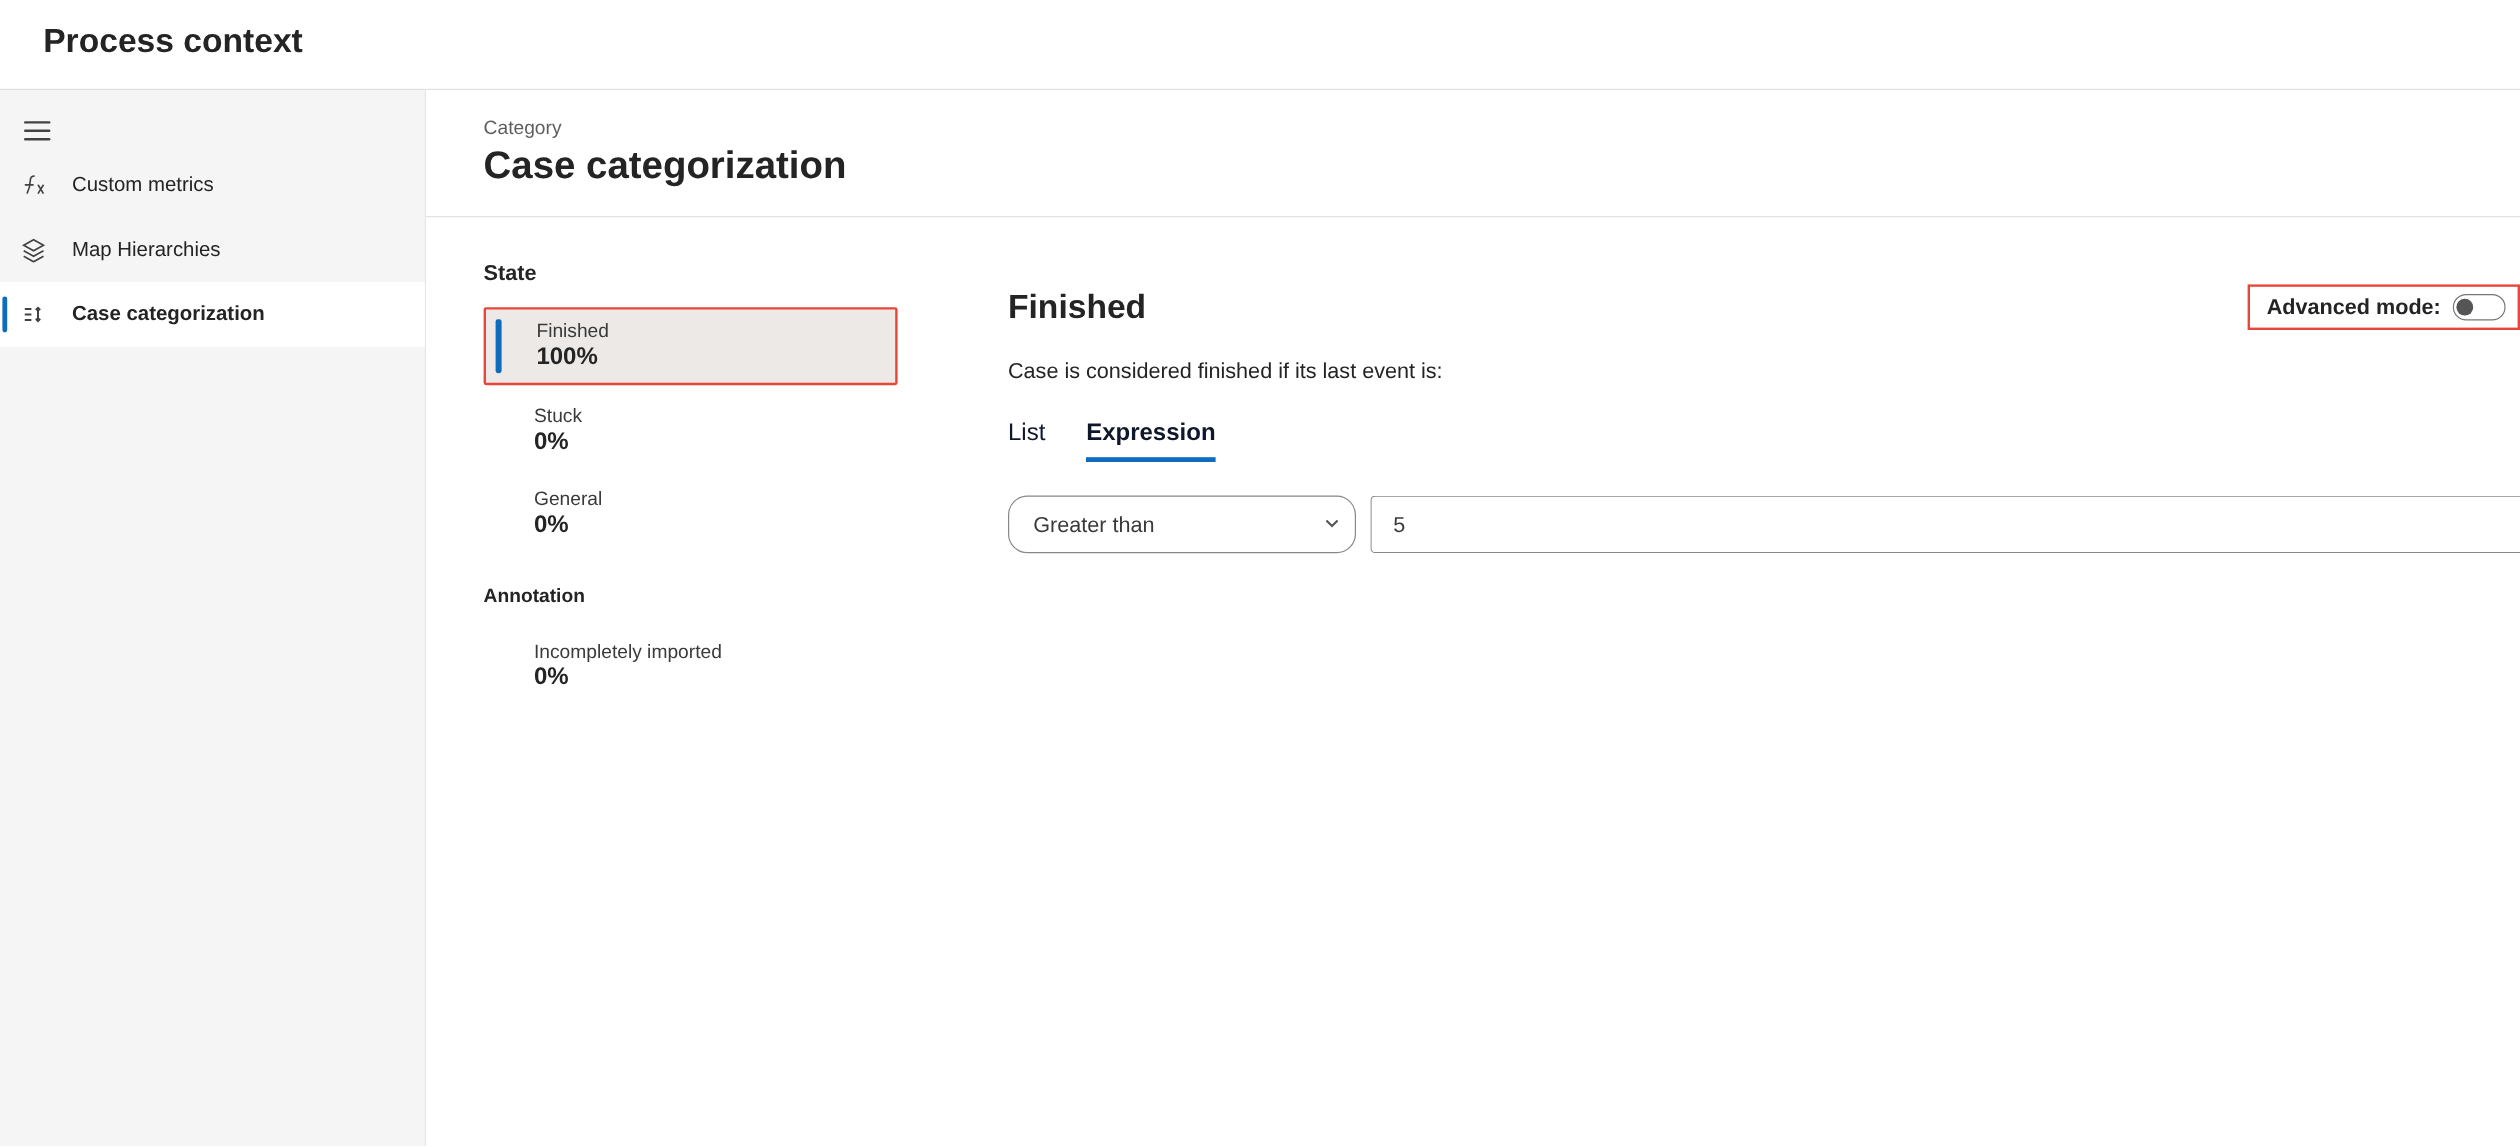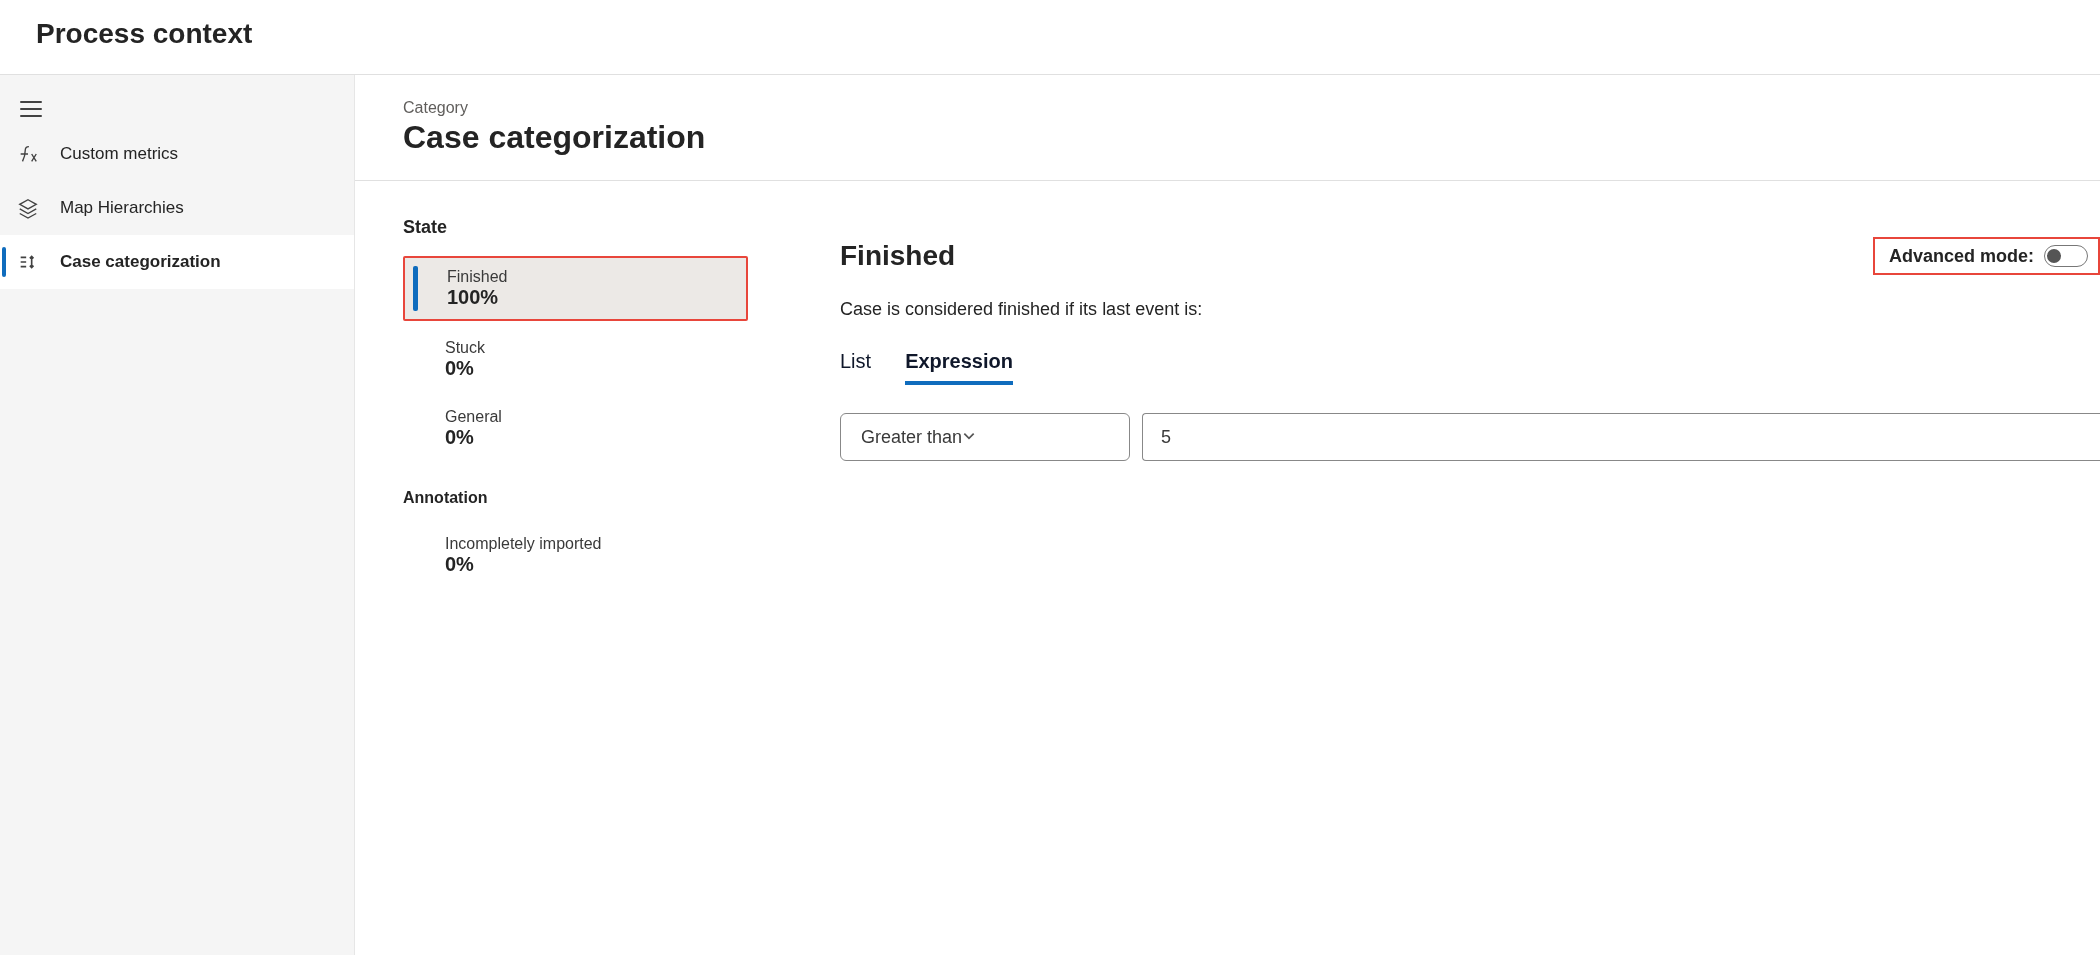--- a/index.html
+++ b/index.html
@@ -102,22 +102,22 @@
 
   .detail-desc { font-size: 18px; color: #242424; margin-bottom: 30px; }
 
   .tabs { display: flex; gap: 34px; margin-bottom: 28px; }
   .tab { font-size: 20px; padding-bottom: 8px; cursor: pointer; color: #0f172a; }
   .tab.active { font-weight: 600; border-bottom: 4px solid #0f6cbd; }
 
   .expr-row { display: flex; gap: 12px; }
   .select-box {
     width: 290px; height: 48px;
-    border: 1px solid #888; border-radius: 6px;
-    display: flex; align-items: center; 
+    border: 1px solid #888; border-radius: 16px;
+    display: flex; align-items: center; justify-content: space-between;
     padding: 0 12px 0 20px; font-size: 18px; color: #3a3a3a; cursor: pointer;
     background: #fff;
   }
   .select-box svg { width: 14px; height: 14px; }
   .value-input {
     flex: 1; height: 48px; border: 1px solid #888; border-right: none; border-radius: 4px 0 0 4px;
     padding: 0 18px; font-size: 18px; color: #3a3a3a; outline: none;
   }
 </style>
 </head>

